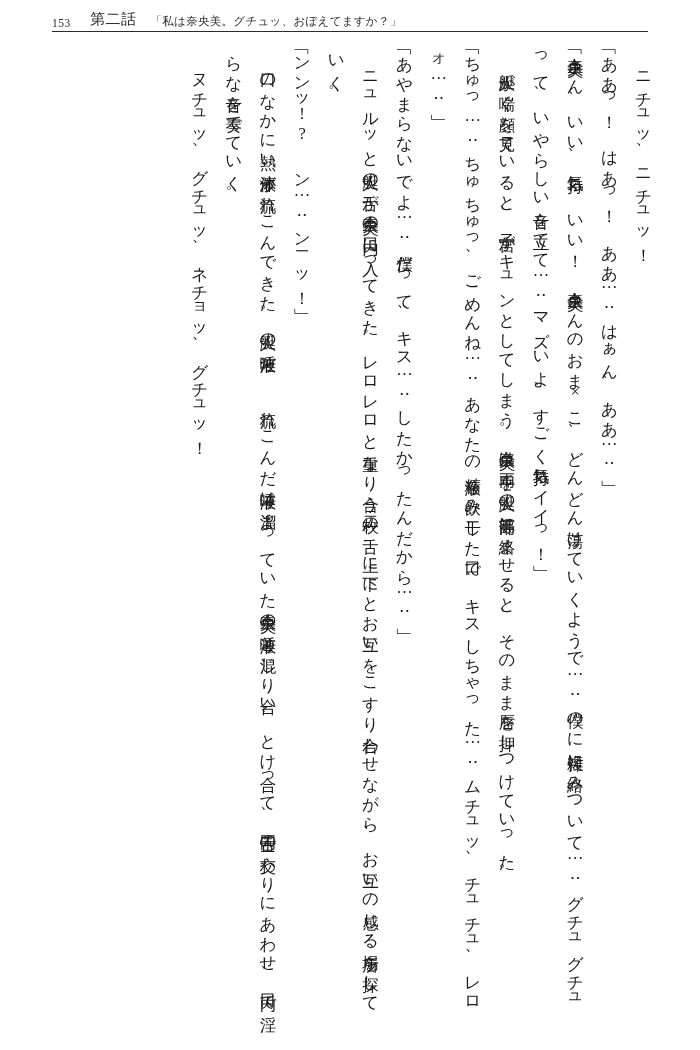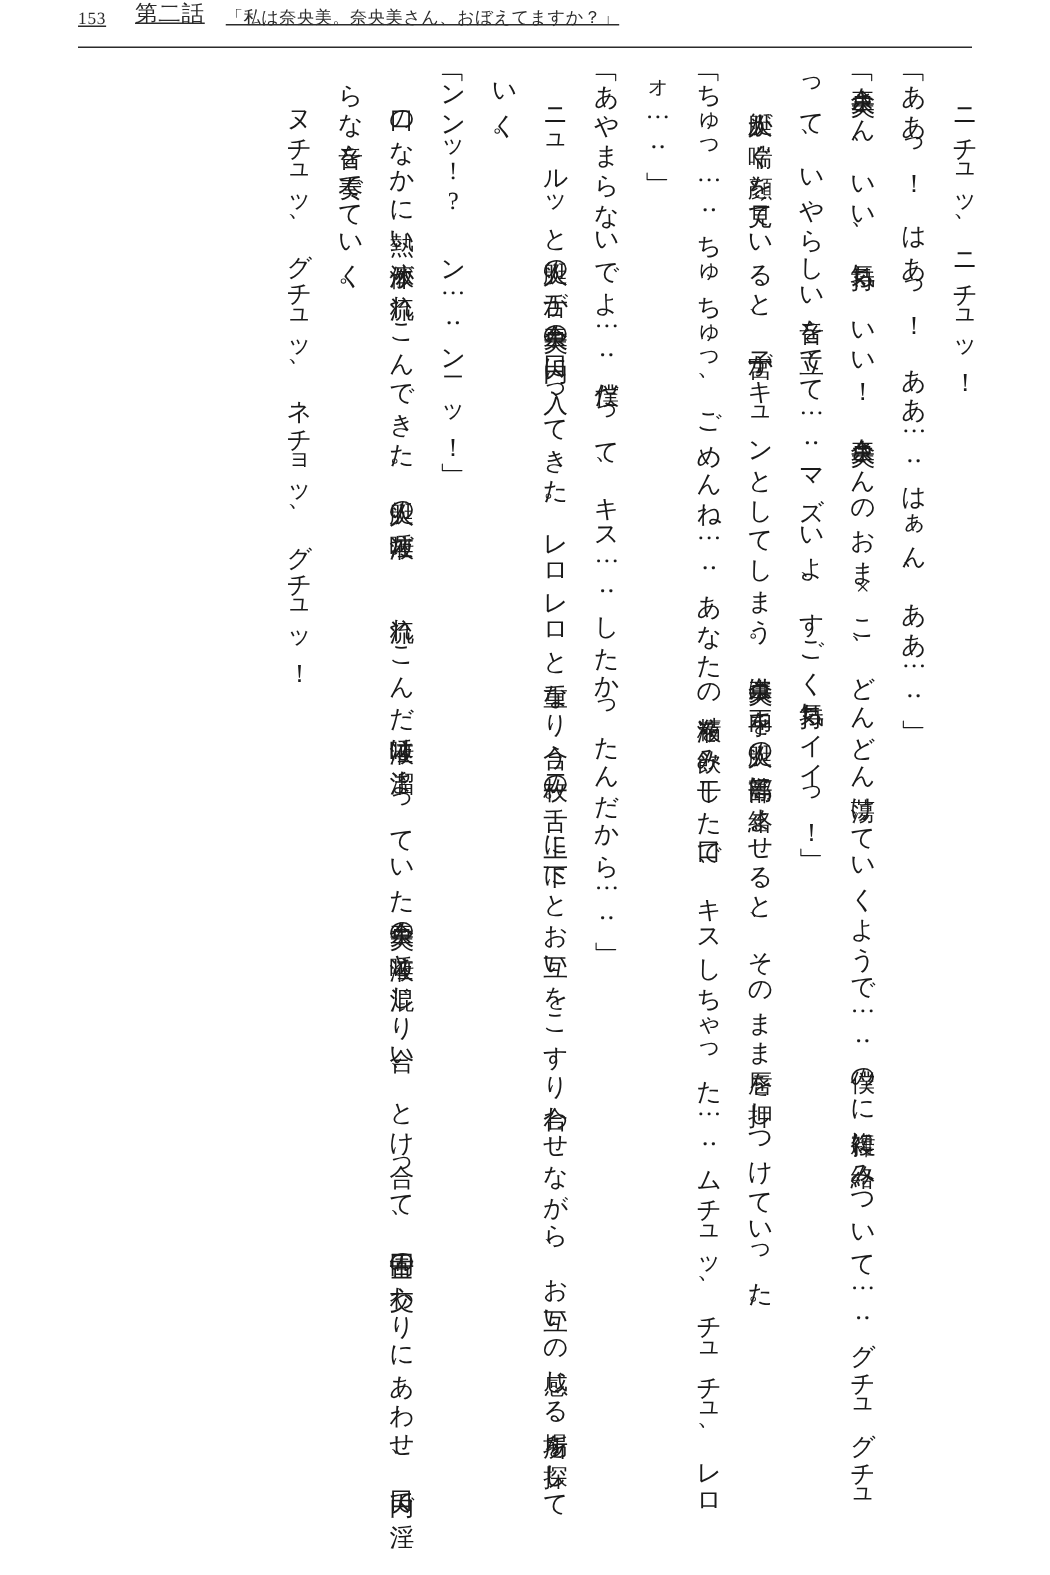--- a/index.html
+++ b/index.html
@@ -31,24 +31,23 @@
     top: 10px;
     left: 52px;
     width: 596px;
     height: 22px;
     border-bottom: 1px solid #2b2b2b;
     display: flex;
     align-items: flex-end;
     gap: 14px;
     font-size: 11.5px;
     color: #2b2b2b;
-    padding-bottom: 12px;
+    padding-bottom: 2px;
     box-sizing: border-box;
     letter-spacing: 0.5px;
-    text-decoration: underline;
   }
   .page-num {
     font-family: "Liberation Serif", serif;
     font-size: 11.5px;
     min-width: 24px;
   }
   .chapter-label {
     font-size: 15px;
   }
   .chapter-title {
@@ -80,21 +79,21 @@
   }
 </style>
 </head>
 <body>
 
 <div class="page">
 
   <div class="header">
     <span class="page-num">153</span>
     <span class="chapter-label">第二話</span>
-    <span class="chapter-title">「私は奈央美。奈央美さん、おぼえてますか？」</span>
+    <span class="chapter-title">「私は奈央美。グチュッ、おぼえてますか？」</span>
   </div>
 
   <div class="body-text">
     <p>　ニチュッ、ニチュッ！</p>
     <p>「ああっ！　はあっ！　ああ…‥はぁん、ああ…‥」</p>
     <p>「奈央美さん、いい、気持ち、いい！　奈央美さんのおま×こ、どんどん蕩けていくようで…‥僕のに複雑に絡みついて…‥グチュグチュって、いやらしい音を立てて…‥マズいよ、すごく気持ちイイっ！」</p>
     <p>　艇人が喘ぐ顔を見ていると、子宮がキュンとしてしまう。奈央美は両手を艇人の高等部に絡ませると、そのまま唇を押しつけていった。</p>
     <p>「ちゅっ…‥ちゅちゅっ、ごめんね…‥あなたの精液を飲み干した口で、キスしちゃった…‥ムチュッ、チュチュ、レロォ…‥」</p>
     <p>「あやまらないでよ…‥僕だって、キス…‥したかったんだから…‥」</p>
     <p>　ニュルッと艇人の舌が奈央美の口内に入ってきた。レロレロと重なり合う二枚の舌。上に下にとお互いをこすり合わせながら、お互いの感じる場所を探していく。</p>

